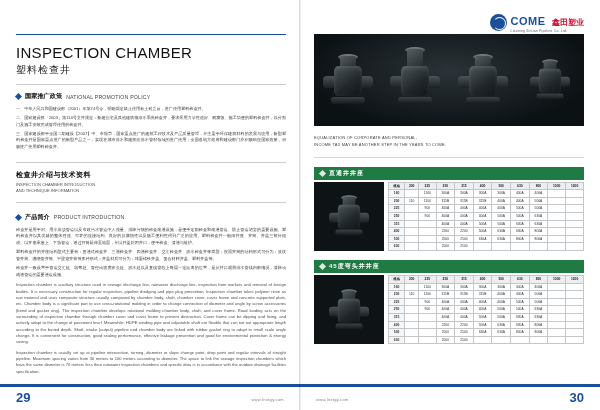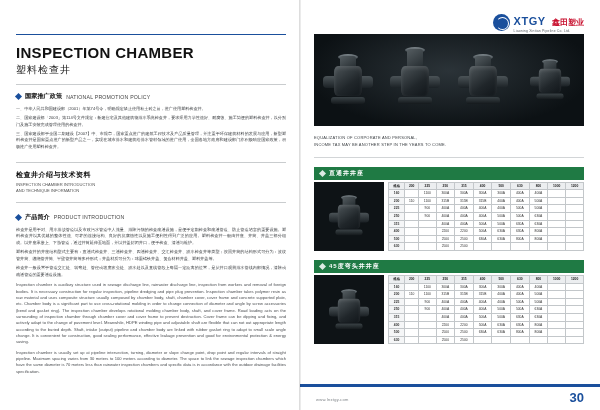--- a/index.html
+++ b/index.html
@@ -47,21 +47,21 @@
   .logo-text{line-height:1;}
   .logo-main{
     font-size:11px;font-weight:bold;color:#1a4f9c;letter-spacing:.5px;
   }
   .logo-cn{font-size:8px;color:#c8102e;font-weight:bold;margin-left:2px;}
   .logo-sub{font-size:3.4px;color:#5d6368;letter-spacing:.2px;margin-top:2px;}
 
   
   .rule-top{height:1px;background:#1a4f9c;margin-top:24px;}
   h1.title-en{
-    font-size:15px;font-weight:bold;color:#111;margin:9px 0 2px;letter-spacing:.3px;
+    font-size:15px;font-weight:normal;color:#111;margin:9px 0 2px;letter-spacing:.3px;
   }
   .title-cn{font-size:10px;color:#222;margin:0 0 7px;letter-spacing:1px;}
   .rule-thin{height:1px;background:#c9ccce;margin:4px 0 7px;}
 
   .sec-head{display:flex;align-items:center;gap:4px;margin-bottom:5px;}
   .diamond{
     width:5px;height:5px;background:#1a4f9c;transform:rotate(45deg);
     flex:0 0 auto;
   }
   .sec-head .cn{font-size:6.2px;color:#111;font-weight:bold;}
@@ -237,29 +237,36 @@
       <p>检查井是用于对、用水排放管道以及市政污水管道中人流量、排除污物的检查疏通设施，是便于定期检查和疏通管道、防止管道堵塞的重要设施。塑料检查井以其优越的整体性能、可靠的连接结构、良好的抗腐蚀性以及施工便利性得到广泛的应用。塑料检查井一般由井座、井筒、井盖三部分组成。以井座承接上、下游管道，通过井筒延伸至地面，并以井盖封闭井口，便于检查、清通与维护。</p>
       <p>塑料检查井的井座结构型式主要有：直通式检查井、三通检查井、四通检查井、交汇检查井、跌水检查井等类型；按照井筒的结构形式可分为：波纹管井筒、缠绕管井筒、平壁管井筒等多种形式；井盖材质可分为：球墨铸铁井盖、复合材料井盖、塑料井盖等。</p>
       <p>检查井一般设置于管道交汇处、转弯处、管径或坡度改变处、跌水处以及直线管段上每隔一定距离的位置，是从井口观测排水管线内部情况，清除或疏通管道的重要通道设施。</p>
     </div>
 
     <div class="body-en" style="margin-top:4px">
       <p>Inspection chamber is auxiliary structure used in sewage discharge line, rainwater discharge line, inspection from workers and removal of foreign bodies. It is necessary construction for regular inspection, pipeline dredging and pipe plug prevention. Inspection chamber takes polymer resin as raw material and uses composite structure usually composed by chamber body, shaft, chamber cover, cover frame and concrete supported plate, etc. Chamber body is a significant part to use cross-rotational molding in order to change connection of diameter and angle by screw accessories (bend and gasket ring). The inspection chamber develops rotational molding chamber body, shaft, and cover frame. Road loading acts on the surrounding of inspection chamber through chamber cover and cover frame to prevent destruction. Cover frame can be dipping and fixing, and actively adapt to the change of pavement level. Meanwhile, HDPE winding pipe and adjustable shaft are flexible that can not out appropriate length according to the buried depth. Shaft, intake (output) pipeline and chamber body are linked with rubber gasket ring to adapt to small scale angle change. It is convenient for construction, good sealing performance, effective leakage prevention and good for environmental protection &amp; energy saving.</p>
       <p>Inspection chamber is usually set up at pipeline intersection, turning, diameter or slope change point, drop point and regular intervals of straight pipeline. Maximum spacing varies from 30 meters to 100 meters according to diameter. The space to link the sewage inspection chambers which have the same diameter is 70 meters less than rainwater inspection chambers and specific data is in accordance with the outdoor drainage facilities specification.</p>
     </div>
 
+    <div class="footer">
+      <div class="foot-bar"></div>
+      <div class="foot-inner">
+        <div class="pagenum">29</div>
+        <div class="foot-url">www.lnxtgy.com</div>
+      </div>
+    </div>
   </div>
 
   <div class="page right">
 
     <div class="logo-wrap">
       <div class="logo-mark"></div>
       <div class="logo-text">
         <div>
-          <span class="logo-main">XTGY</span>
+          <span class="logo-main">COME</span>
           <span class="logo-cn">鑫田塑业</span>
         </div>
         <div class="logo-sub">Liaoning Xintian Pipeline Co. Ltd.</div>
       </div>
     </div>
 
     <div class="hero">
       <div class="hero-item">
         <div class="chamber">
             <div class="rim"></div>

